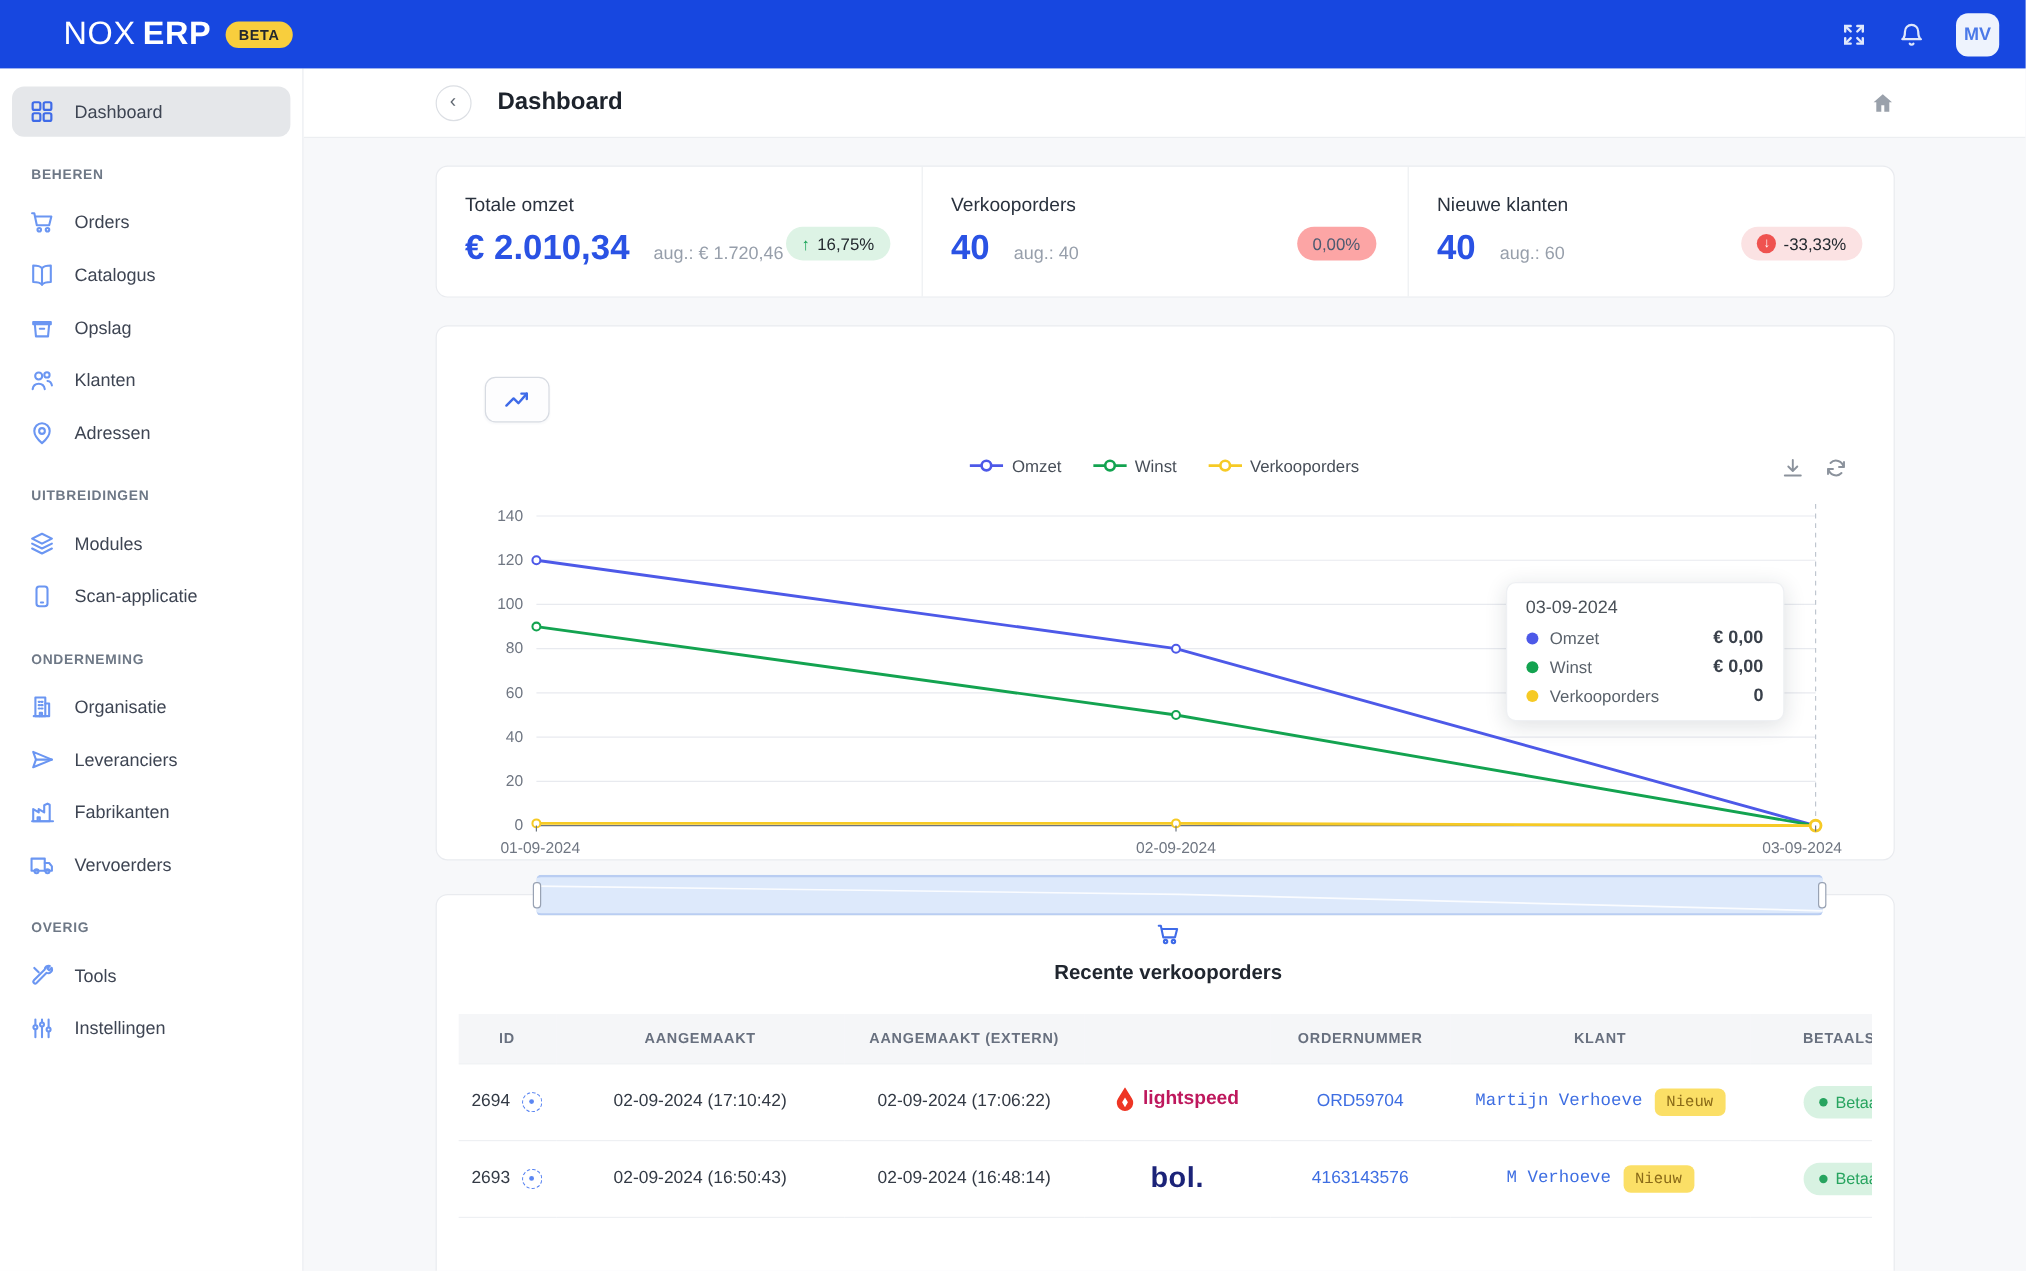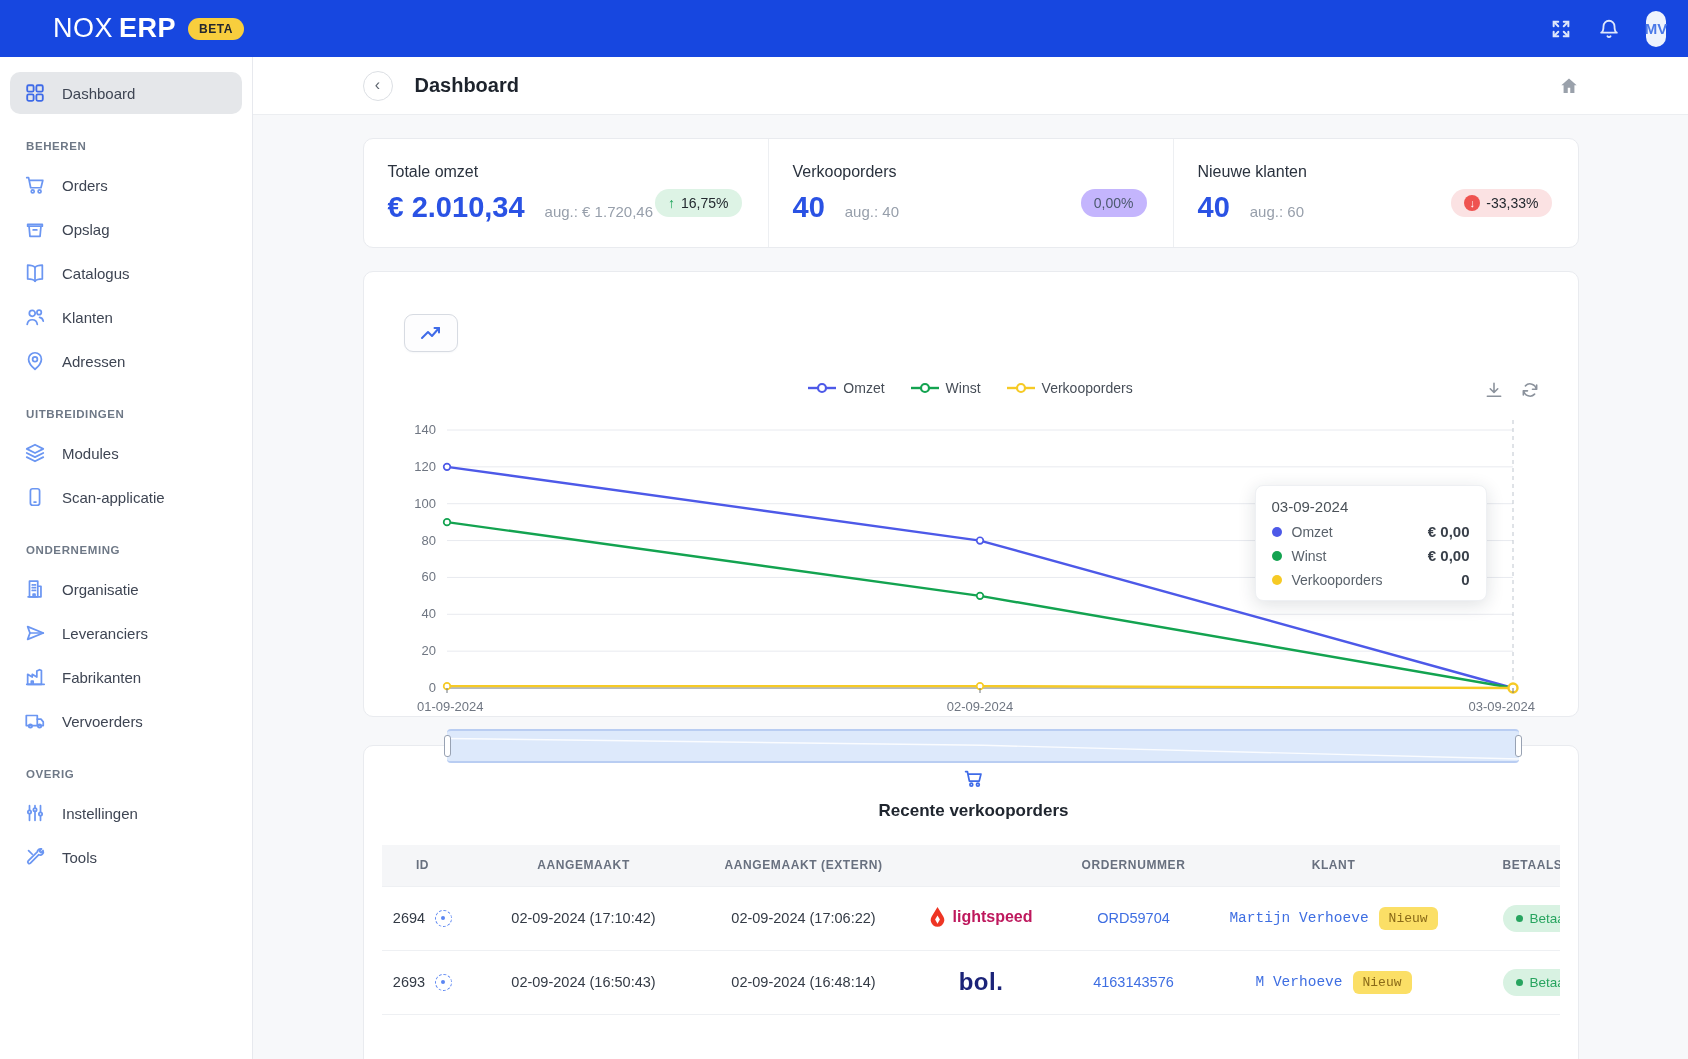--- a/index.html
+++ b/index.html
@@ -7,21 +7,21 @@
 
   
   .topbar { position:absolute; left:0; top:0; width:1688px; height:57px; background:#1747e0; display:flex; align-items:center; justify-content:space-between; padding:0 22px 0 16px; z-index:30; }
   .brand { display:flex; align-items:center; gap:12px;margin-left:37px; }
   .brand-text { color:#fff; font-size:27px; letter-spacing:.5px; }
   .brand-light { font-weight:400; }
   .brand-bold { font-weight:800; margin-left:6px; }
   .beta-badge { background:#f8ce3d; color:#23272e; font-size:12px; font-weight:700; padding:4px 11px; border-radius:999px; letter-spacing:.5px; }
   .topbar-actions { display:flex; align-items:center; gap:26px; }
   .topbar-icon { width:22px; height:22px; cursor:pointer; }
-  .avatar { width:20px; height:36px; border-radius:10px; background:#eef3fd; color:#4b79e8; font-weight:700; font-size:15px; display:flex; align-items:center; justify-content:center; }
+  .avatar { width:36px; height:36px; border-radius:10px; background:#eef3fd; color:#4b79e8; font-weight:700; font-size:15px; display:flex; align-items:center; justify-content:center; }
 
   
   .sidebar { position:absolute; left:0; top:57px; width:253px; height:1002px; background:#fff; border-right:1px solid #e7e9ee; padding:15px 10px 0 10px; }
   .side-item { display:flex; align-items:center; gap:16px; height:42px; padding:0 14px; border-radius:10px; color:#3e4553; font-size:15px; cursor:pointer; }
   .side-item.active { background:#e5e7ea; }
   .side-item .ic { width:22px; height:22px; flex:0 0 22px; }
   .side-section { font-size:11.5px; font-weight:600; color:#6e7886; letter-spacing:.6px; margin:26px 0 12px 16px; }
   .side-group .side-item { margin-bottom:2px; }
 
   
@@ -39,21 +39,21 @@
   .kpi-card { height:110px; display:flex; }
   .kpi { flex:1; padding:24px 28px 0 24px; position:relative; }
   .kpi + .kpi { border-left:1px solid #edeff2; }
   .kpi-title { font-size:16px; color:#2a323e; }
   .kpi-line { display:flex; align-items:baseline; margin-top:10px; gap:20px; }
   .kpi-value { font-size:29px; font-weight:700; color:#2a52e4; }
   .kpi-aug { font-size:15px; color:#979fab; }
   .kpi-badge { position:absolute; right:26px; top:50px; border-radius:999px; font-size:14px; padding:6px 13px; display:flex; align-items:center; gap:6px; color:#23292f; }
   .kpi-badge.green { background:#ddf3e5; }
   .kpi-badge.green .arr { color:#17a356; font-weight:700; }
-  .kpi-badge.blue  { background:#c4b5fd; color:#4d5a70; }
+  .kpi-badge.blue  { background:#fca5a5; color:#4d5a70; }
   .kpi-badge.red   { background:#fbe2e3; }
   .red-circ { width:16px; height:16px; border-radius:50%; background:#ef5350; color:#fff; font-size:11px; display:flex; align-items:center; justify-content:center; }
 
   
   .chart-card { height:446px; margin-top:23px; position:relative; }
   .trend-btn { position:absolute; left:40px; top:42px; width:54px; height:38px; border:1px solid #d7dbe2; border-radius:9px; background:#fdfdfe; display:flex; align-items:center; justify-content:center; cursor:pointer; box-shadow:0 1px 2px rgba(20,40,90,.04); }
   .legend-row { position:absolute; left:0; top:108px; width:100%; display:flex; justify-content:center; gap:26px; }
   .legend-item { display:flex; align-items:center; gap:7px; font-size:14px; color:#474e58; cursor:pointer; }
   .chart-tools { position:absolute; right:38px; top:108px; display:flex; gap:16px; }
   .chart-tools svg { width:20px; height:20px; cursor:pointer; }
@@ -132,32 +132,32 @@
     <div class="side-item">
       <svg class="ic" viewBox="0 0 24 24" fill="none" stroke="#6b96f2" stroke-width="1.9" stroke-linecap="round" stroke-linejoin="round">
           <path d="M3 4h2l2.3 11h11.2l2-8H6"></path>
           <circle cx="9.5" cy="19" r="1.6"></circle>
           <circle cx="17" cy="19" r="1.6"></circle>
         </svg>
       <span>Orders</span>
     </div>
     <div class="side-item">
       <svg class="ic" viewBox="0 0 24 24" fill="none" stroke="#6b96f2" stroke-width="1.9" stroke-linecap="round" stroke-linejoin="round">
+          <path d="M12 6c-1.5-1.8-4-2.5-8-2.5v15c4 0 6.5.7 8 2.5 1.5-1.8 4-2.5 8-2.5v-15c-4 0-6.5.7-8 2.5z"></path>
+          <path d="M12 6v15"></path>
+        </svg>
+      <span>Catalogus</span>
+    </div>
+    <div class="side-item">
+      <svg class="ic" viewBox="0 0 24 24" fill="none" stroke="#6b96f2" stroke-width="1.9" stroke-linecap="round" stroke-linejoin="round">
           <path d="M4 7h16v2H4z"></path>
           <path d="M5.5 9l1 11h11l1-11"></path>
           <path d="M10 13h4"></path>
         </svg>
       <span>Opslag</span>
-    </div>
-    <div class="side-item">
-      <svg class="ic" viewBox="0 0 24 24" fill="none" stroke="#6b96f2" stroke-width="1.9" stroke-linecap="round" stroke-linejoin="round">
-          <path d="M12 6c-1.5-1.8-4-2.5-8-2.5v15c4 0 6.5.7 8 2.5 1.5-1.8 4-2.5 8-2.5v-15c-4 0-6.5.7-8 2.5z"></path>
-          <path d="M12 6v15"></path>
-        </svg>
-      <span>Catalogus</span>
     </div>
     <div class="side-item">
       <svg class="ic" viewBox="0 0 24 24" fill="none" stroke="#6b96f2" stroke-width="1.9" stroke-linecap="round" stroke-linejoin="round">
           <circle cx="9" cy="8" r="3.2"></circle>
           <path d="M3.5 20c.5-3.5 2.8-5 5.5-5s5 1.5 5.5 5"></path>
           <circle cx="16.5" cy="7" r="2.4"></circle>
           <path d="M17 12.5c2.2.3 3.6 1.7 4 4"></path>
         </svg>
       <span>Klanten</span>
     </div>
@@ -219,35 +219,35 @@
           <path d="M14.5 10h4l2.5 3v4h-6.5"></path>
           <circle cx="7" cy="17.5" r="1.8"></circle>
           <circle cx="17" cy="17.5" r="1.8"></circle>
         </svg>
       <span>Vervoerders</span>
     </div>
   </div>
 
   <div class="side-group">
     <div class="side-section">OVERIG</div>
+    <div class="side-item">
+      <svg class="ic" viewBox="0 0 24 24" fill="none" stroke="#6b96f2" stroke-width="1.9" stroke-linecap="round" stroke-linejoin="round">
+          <path d="M14.5 6.5a3.5 3.5 0 0 1 4.6-3.3l-2.3 2.3 1.7 1.7 2.3-2.3a3.5 3.5 0 0 1-4.6 4.6L7 18.7a1.7 1.7 0 0 1-2.4-2.4l9.9-9.8z"></path>
+          <path d="M5 5l4 4"></path>
+        </svg>
+      <span>Tools</span>
+    </div>
     <div class="side-item">
       <svg class="ic" viewBox="0 0 24 24" fill="none" stroke="#6b96f2" stroke-width="1.9" stroke-linecap="round">
           <path d="M6 4v5M6 13v7M12 4v2.5M12 10.5v9.5M18 4v7M18 15v5"></path>
           <circle cx="6" cy="11" r="1.8"></circle>
           <circle cx="12" cy="8.5" r="1.8"></circle>
           <circle cx="18" cy="13" r="1.8"></circle>
         </svg>
       <span>Instellingen</span>
-    </div>
-    <div class="side-item">
-      <svg class="ic" viewBox="0 0 24 24" fill="none" stroke="#6b96f2" stroke-width="1.9" stroke-linecap="round" stroke-linejoin="round">
-          <path d="M14.5 6.5a3.5 3.5 0 0 1 4.6-3.3l-2.3 2.3 1.7 1.7 2.3-2.3a3.5 3.5 0 0 1-4.6 4.6L7 18.7a1.7 1.7 0 0 1-2.4-2.4l9.9-9.8z"></path>
-          <path d="M5 5l4 4"></path>
-        </svg>
-      <span>Tools</span>
     </div>
   </div>
 </div>
 
 <div class="main">
   <div class="pagebar">
     <div class="pagebar-inner">
       <div class="back-btn">‹</div>
       <div class="page-title">Dashboard</div>
       <svg class="home-ic" viewBox="0 0 24 24" fill="#9aa1ab">

